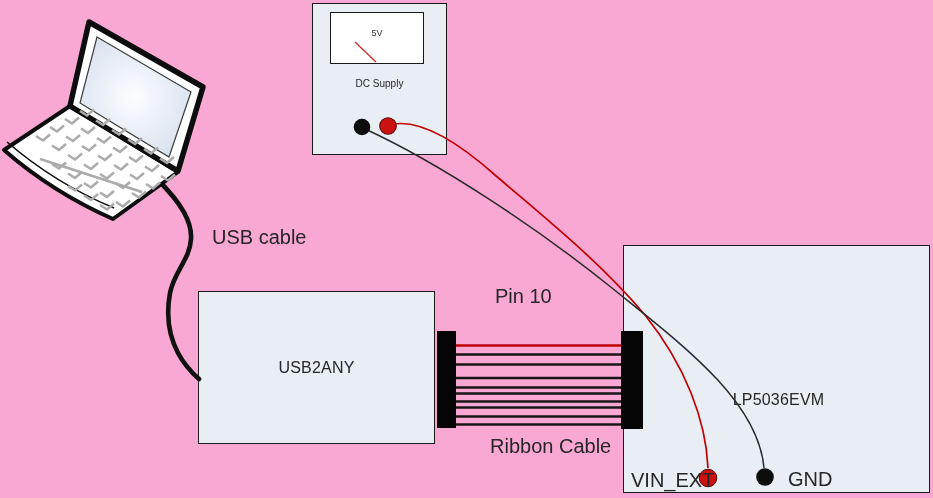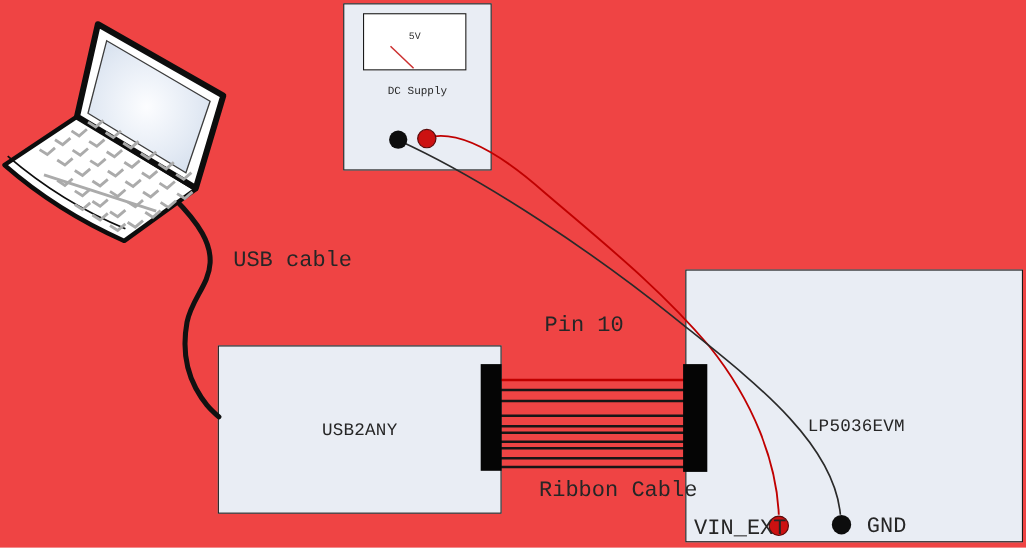--- a/index.html
+++ b/index.html
@@ -1,30 +1,30 @@
 <!DOCTYPE html>
 <html style="--box-fill: #e9edf4; --box-border: #1a1a1a;"><head>
 <meta charset="utf-8">
 <style>
   html,body { margin:0; padding:0; background:#fff; }
   .canvas {
-    position:relative; width:933px; height:498px; background:#ef4444;
-    font-family:Liberation Mono, monospace; color:#262626; overflow:hidden;
+    position:relative; width:933px; height:498px; background:#f9a8d4;
+    font-family:Liberation Sans, sans-serif; color:#262626; overflow:hidden;
   }
   .box {
     position:absolute; background:var(--box-fill,#e9edf4);
     border:1.4px solid var(--box-border,#1a1a1a); box-sizing:border-box;
   }
   #dc-box  { left:312px; top:3px;   width:135px; height:152px; }
-  #usb2any-box { left:198px; top:314px; width:258px; height:153px;
+  #usb2any-box { left:198px; top:291px; width:237px; height:153px;
                  display:flex; align-items:center; justify-content:center; }
   #evm-box { left:623px; top:245px; width:307px; height:248px;
              display:flex; align-items:center; justify-content:center; }
   .box-label { font-size:16px; letter-spacing:.2px; }
-  #evm-box .box-label { position:relative; top:3px; left:2px;margin-top:31px; }
+  #evm-box .box-label { position:relative; top:15px; left:2px;margin-top:31px; }
   .meter {
     position:absolute; left:17px; top:8px; width:94px; height:52px;
     background:#ffffff; border:1.3px solid #1a1a1a; box-sizing:border-box;
     text-align:center;
   }
   .meter-text { display:inline-block; margin-top:15px; font-size:9px; color:#333; }
   .dc-label { position:absolute; left:0; right:0; top:74px; text-align:center; font-size:10px; }
   .overlay { position:absolute; left:0; top:0; pointer-events:none; }
   .float-label { position:absolute; font-size:20px; white-space:nowrap; color:#262626; }
   #usb-cable-label { left:212px; top:226px; }

